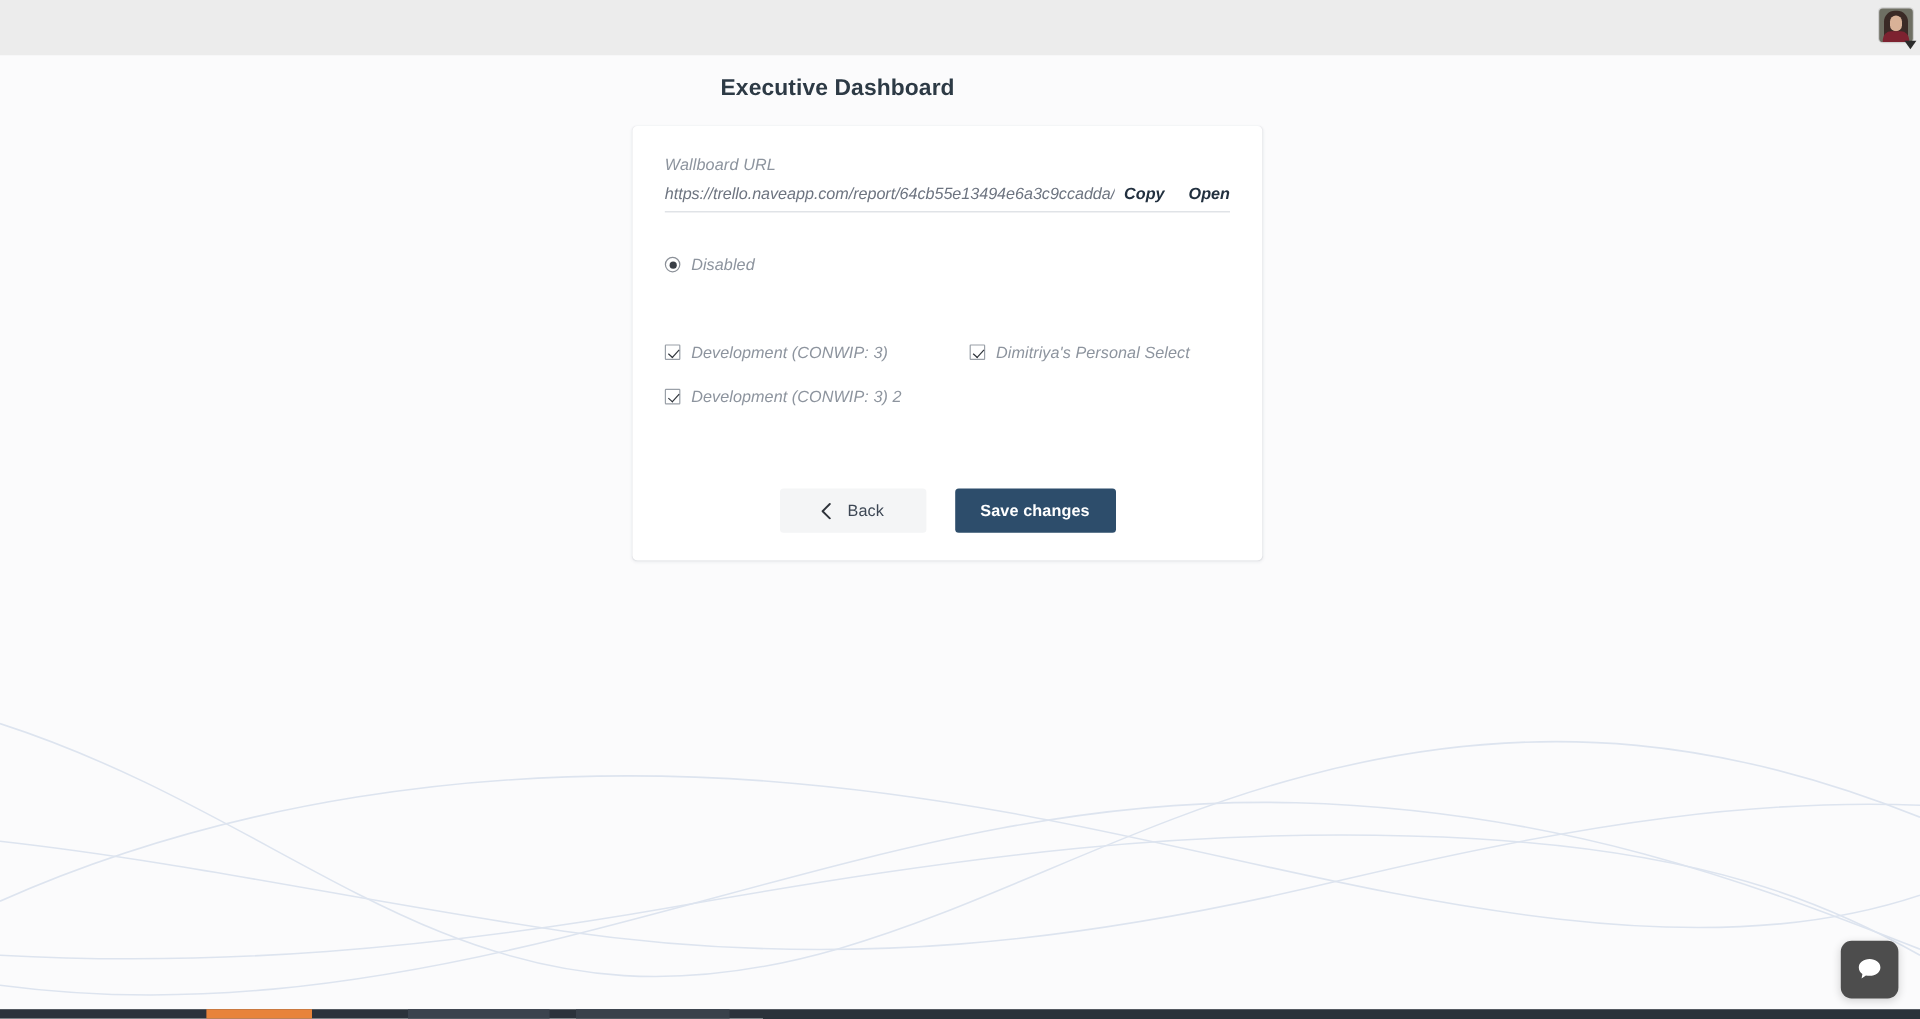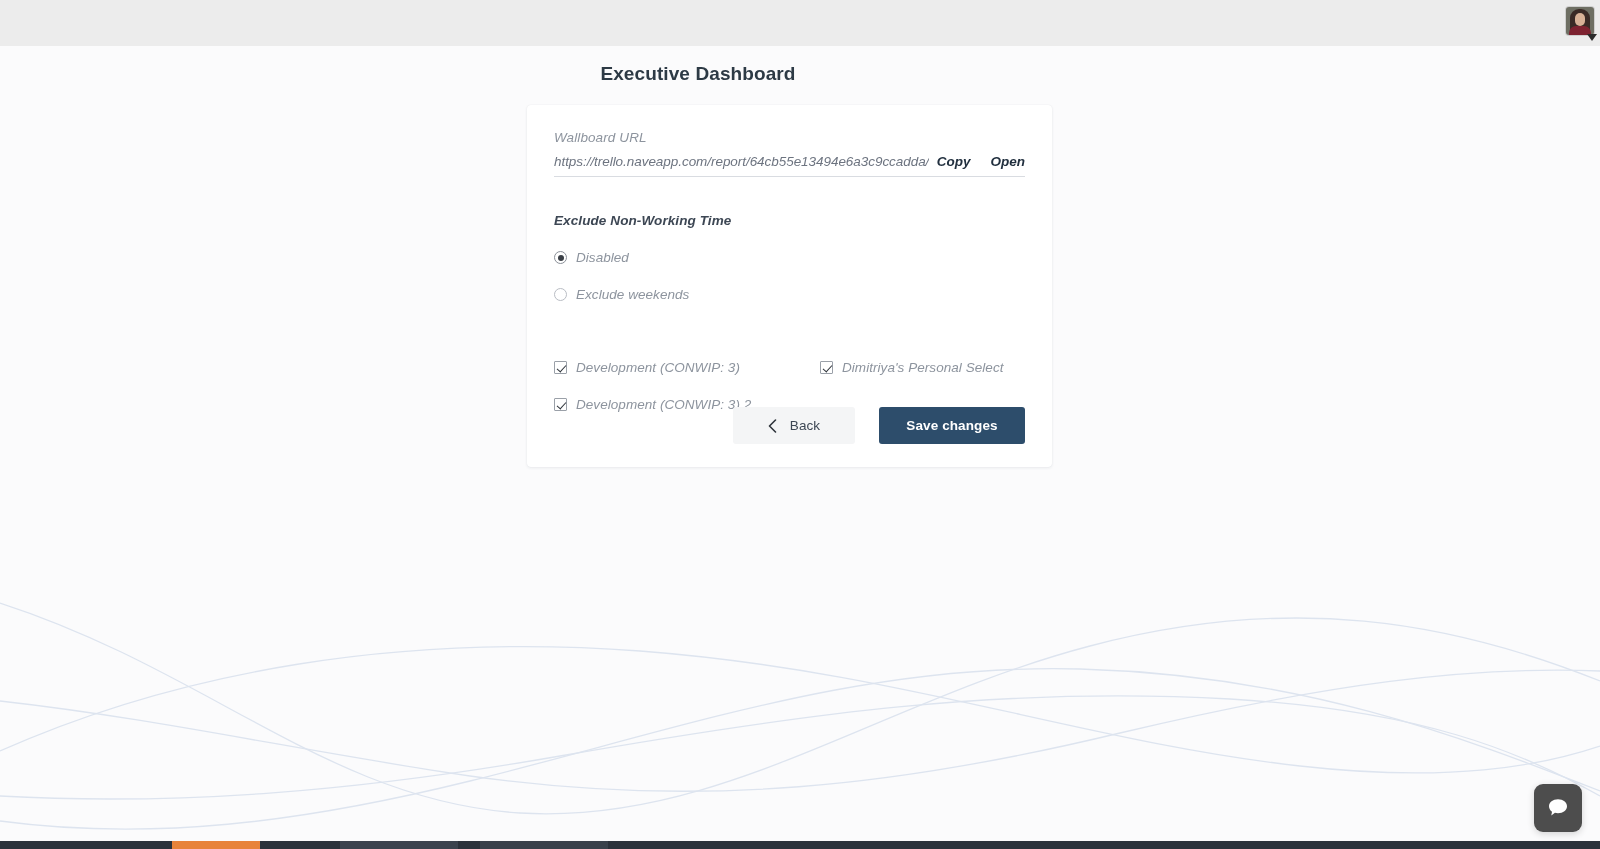--- a/index.html
+++ b/index.html
@@ -220,31 +220,31 @@
     width: 4px; height: 8px;
     border: solid #2f343b;
     border-width: 0 1.6px 1.6px 0;
     transform: rotate(42deg);
   }
 
   
   .check-grid {
     display: grid;
     grid-template-columns: 250px auto;
-    column-gap: 16px;
+    column-gap: 4px;
   }
 
   
   .btn-row {
     position: absolute;
     left: 27px;
     right: 27px;
     top: 302px;
     display: flex;
-    justify-content: flex-end;
+    justify-content: center;
     align-items: center;
     gap: 24px;
   }
 
   .btn-back {
     display: flex;
     align-items: center;
     justify-content: center;
     gap: 13px;
     width: 122px;
@@ -255,21 +255,21 @@
     cursor: pointer;
     font-family: inherit;
   }
   .btn-back .label {
     font-size: 13.5px;
     color: #3d4754;
     letter-spacing: 0.1px;
   }
 
   .btn-save {
-    width: 146px;
+    width: 134px;
     height: 37px;
     background: #2d4d6b;
     border: none;
     border-radius: 3px;
     color: #ffffff;
     font-size: 13.5px;
     font-weight: bold;
     letter-spacing: 0.1px;
     cursor: pointer;
     font-family: inherit;
@@ -342,31 +342,26 @@
       <div class="url-row">
         <div class="url-value">https://trello.naveapp.com/report/64cb55e13494e6a3c9ccadda/#c68…</div>
         <div class="url-actions">
           <span class="url-action">Copy</span>
           <span class="url-action">Open</span>
         </div>
       </div>
     </div>
 
     <div class="block-radios">
-      <div class="section-title">Exclude Non-Working Time</div>
 
       <div class="opt-row">
         <span class="radio checked"></span>
         <span class="opt-label">Disabled</span>
       </div>
 
-      <div class="opt-row">
-        <span class="radio"></span>
-        <span class="opt-label">Exclude weekends</span>
-      </div>
     </div>
 
     <div class="block-checks">
 
       <div class="check-grid">
         <div class="opt-row">
           <span class="checkbox checked"></span>
           <span class="opt-label">Development (CONWIP: 3)</span>
         </div>
 

